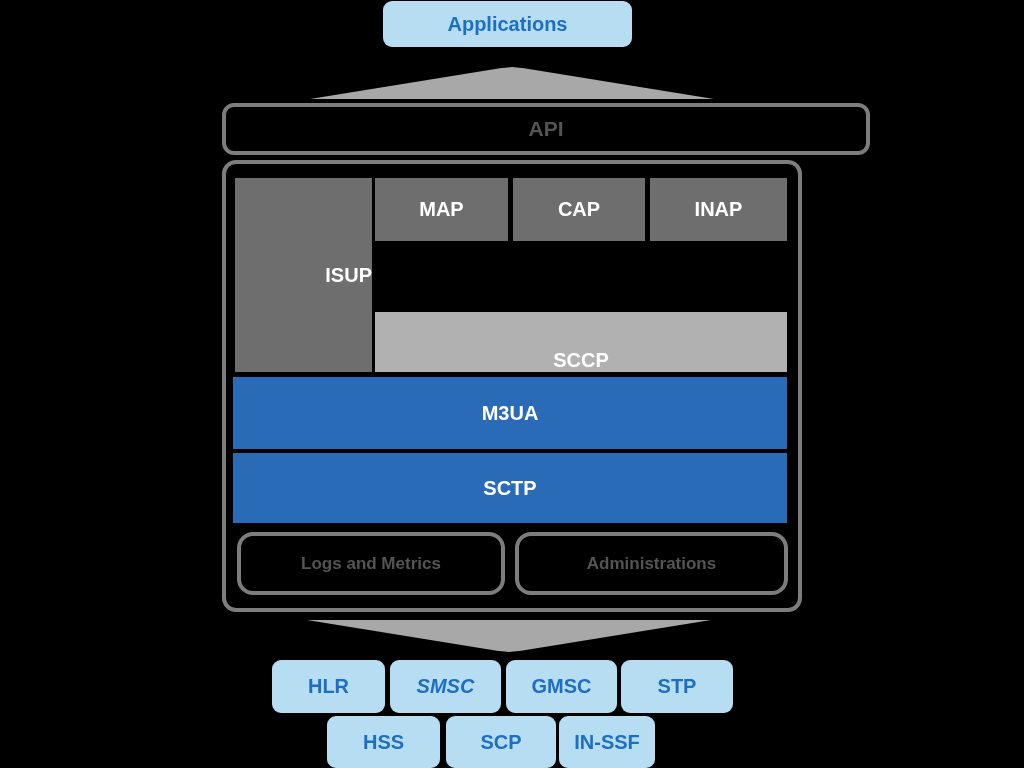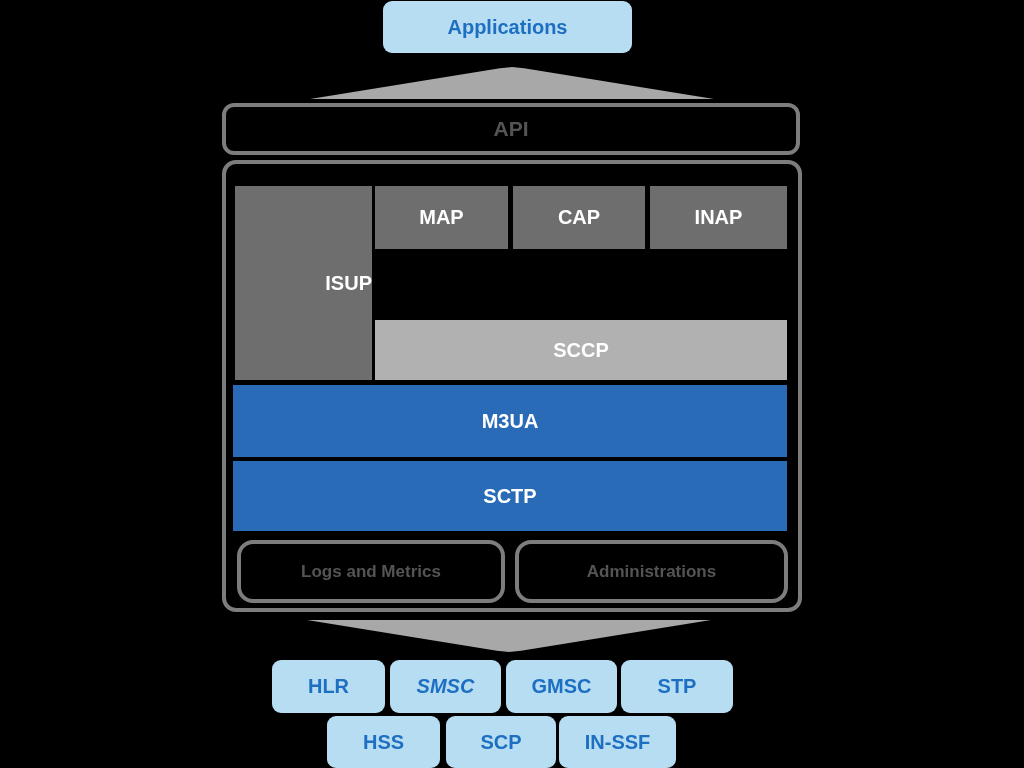--- a/index.html
+++ b/index.html
@@ -24,61 +24,61 @@
     font-family:"Liberation Sans","DejaVu Sans",sans-serif;
     font-weight:bold;
   }
   .node{
     position:absolute;
     display:flex;align-items:center;justify-content:center;
     text-align:center;
   }
   
   .app-box{
-    left:383px;top:1px;width:249px;height:52px;
+    left:383px;top:1px;width:249px;height:46px;
     background:var(--box-light-blue,#b7ddf2);
     border-radius:9px;
     color:var(--text-blue,#1d6fc2);
     font-size:20px;
   }
   
   .arrow{position:absolute;background:var(--arrow-gray,#a8a8a8);}
   .arrow-up{
     left:310px;top:67px;width:404px;height:32px;
     clip-path:polygon(50% 0%,53% 4%,100% 100%,0% 100%,47% 4%);
   }
   .arrow-down{
     left:307px;top:620px;width:404px;height:32px;
     clip-path:polygon(0% 0%,100% 0%,53% 96%,50% 100%,47% 96%);
   }
   
   .api-box{
-    left:222px;top:103px;width:578px;height:52px;
+    left:222px;top:103px;width:648px;height:52px;
     border:4px solid var(--border-gray,#7d7d7d);
     border-radius:12px;
     color:var(--text-dark-gray,#545454);
     font-size:21px;
   }
   
   .stack{
     position:absolute;
     left:222px;top:160px;width:580px;height:452px;
     border:4px solid var(--border-gray,#7d7d7d);
     border-radius:14px;
   }
-  .stack .node{color:var(--text-white,#fff);font-size:20px;margin-top:8px;}
+  .stack .node{color:var(--text-white,#fff);font-size:20px;}
   .dark{background:var(--box-dark-gray,#6e6e6e);}
   .lightg{background:var(--box-light-gray,#b1b1b1);}
   .bluebg{background:var(--box-blue,#2a6bb8);}
   .isup{left:9px;top:14px;width:137px;height:194px;justify-content:flex-end;}
   .map{left:149px;top:14px;width:133px;height:63px;}
   .cap{left:287px;top:14px;width:132px;height:63px;}
   .inap{left:424px;top:14px;width:137px;height:63px;}
   .tcap{left:149px;top:81px;width:412px;height:63px;}
-  .sccp{left:149px;top:148px;width:412px;height:60px;}
+  .sccp{left:149px;top:148px;width:412px;height:60px;align-items:flex-end;}
   .m3ua{left:7px;top:213px;width:554px;height:72px;}
   .sctp{left:7px;top:289px;width:554px;height:70px;}
   .outline-box{
     border:4px solid var(--border-gray,#7d7d7d);
     border-radius:16px;
     color:var(--text-dark-gray,#545454) !important;
     font-size:17px !important;
   }
   .logs{left:11px;top:368px;width:268px;height:63px;}
   .admin{left:289px;top:368px;width:273px;height:63px;}
@@ -88,21 +88,21 @@
     border-radius:9px;
     color:var(--text-blue,#1d6fc2);
     font-size:20px;
   }
   .hlr{left:272px;top:660px;width:113px;height:53px;}
   .smsc{left:390px;top:660px;width:111px;height:53px;font-style:italic;}
   .gmsc{left:506px;top:660px;width:111px;height:53px;}
   .stp{left:621px;top:660px;width:112px;height:53px;}
   .hss{left:327px;top:716px;width:113px;height:52px;}
   .scp{left:446px;top:716px;width:110px;height:52px;}
-  .inssf{left:559px;top:716px;width:117px;height:52px;}
+  .inssf{left:559px;top:716px;width:96px;height:52px;}
 </style>
 </head>
 <body>
 
 <div class="page">
 
   <div class="node app-box">
     <span>Applications</span>
   </div>
 

